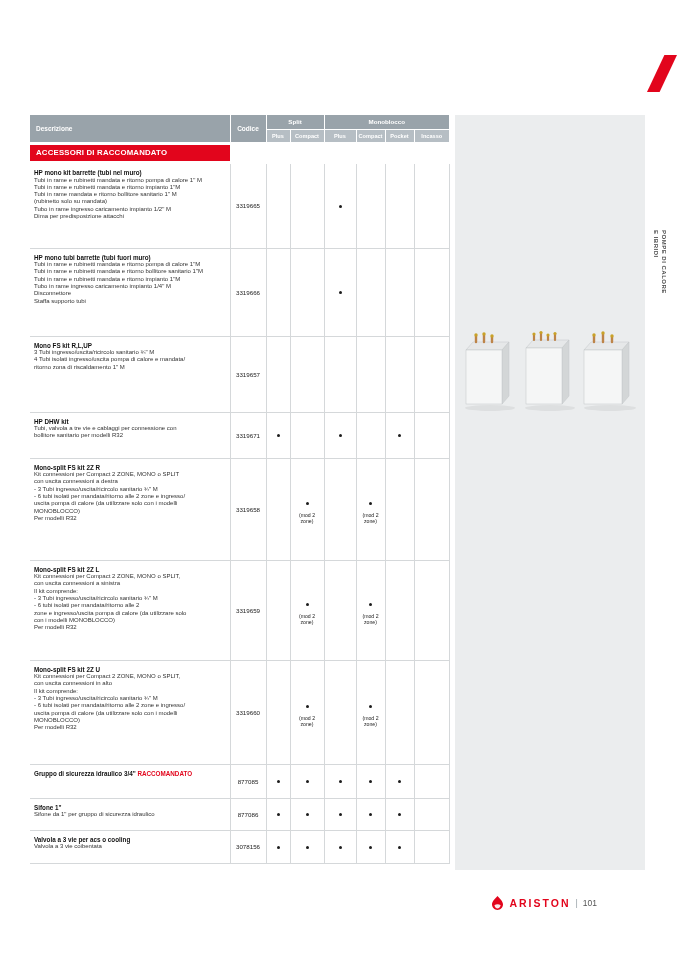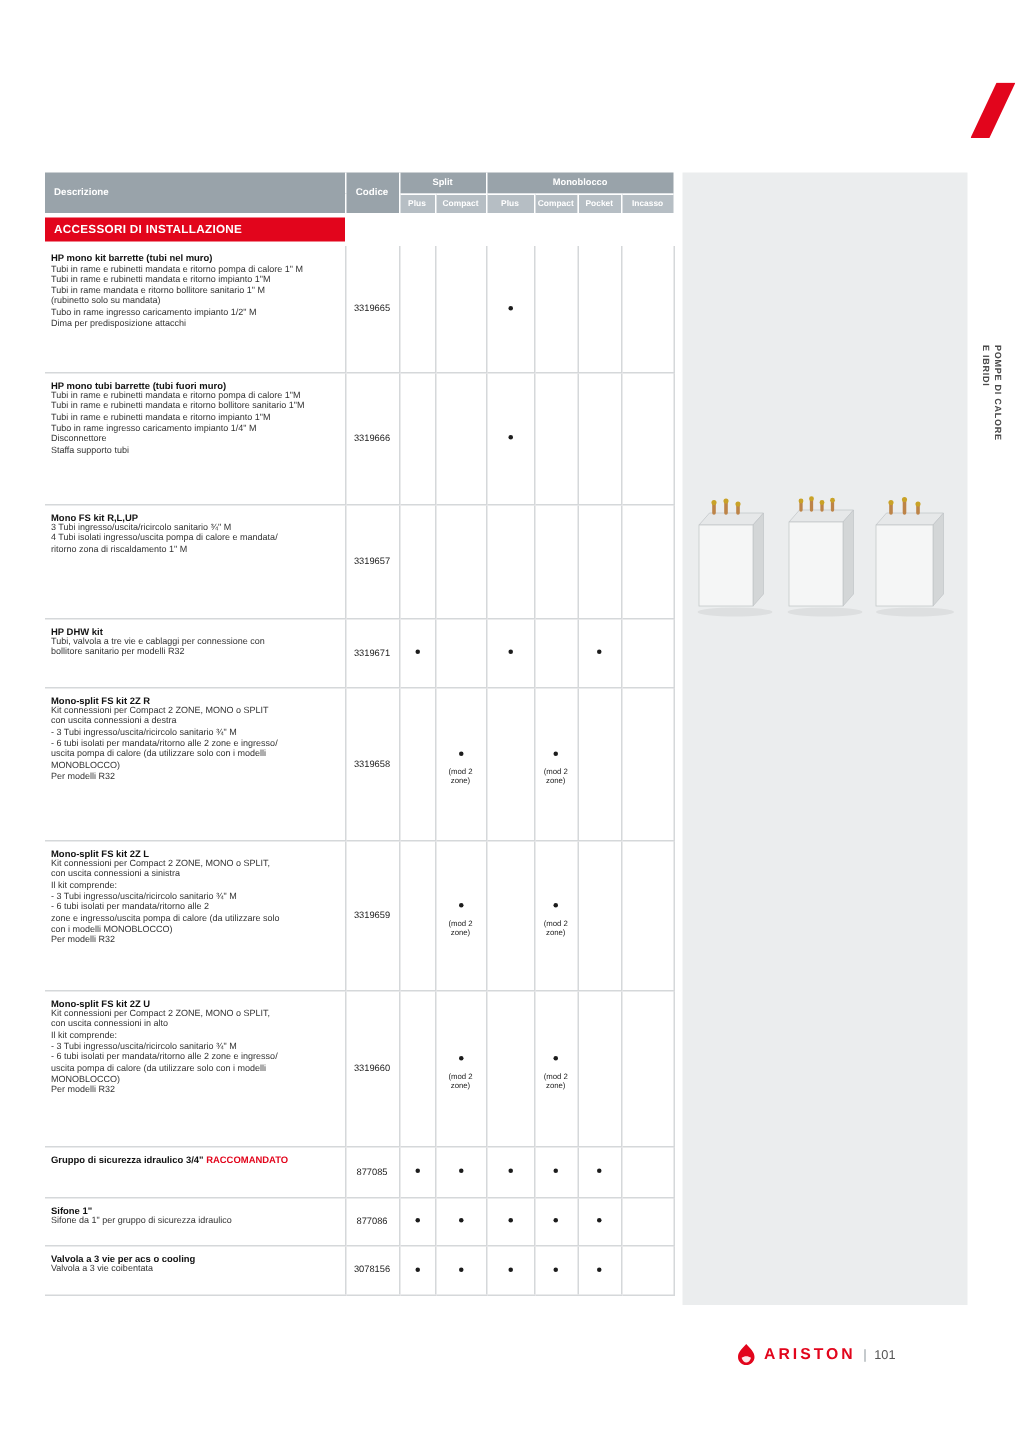--- a/index.html
+++ b/index.html
@@ -112,21 +112,21 @@
           <th class="th-sub">Compact</th>
           <th class="th-sub">Plus</th>
           <th class="th-sub">Compact</th>
           <th class="th-sub">Pocket</th>
           <th class="th-sub">Incasso</th>
         </tr>
       </thead>
       <tbody>
         <tr class="banner-row">
           <td colspan="8">
-            <div class="section-banner">ACCESSORI DI INSTALLAZIONE</div>
+            <div class="section-banner">ACCESSORI DI RACCOMANDATO</div>
           </td>
         </tr>
 
       <tr class="product-row row-0">
             <td class="desc-cell">
               <div class="row-title">HP mono kit barrette (tubi nel muro)</div>
               <div class="row-line">Tubi in rame e rubinetti mandata e ritorno pompa di calore 1" M</div>
               <div class="row-line">Tubi in rame e rubinetti mandata e ritorno impianto 1"M</div>
               <div class="row-line">Tubi in rame mandata e ritorno bollitore sanitario 1" M</div>
               <div class="row-line">(rubinetto solo su mandata)</div>

